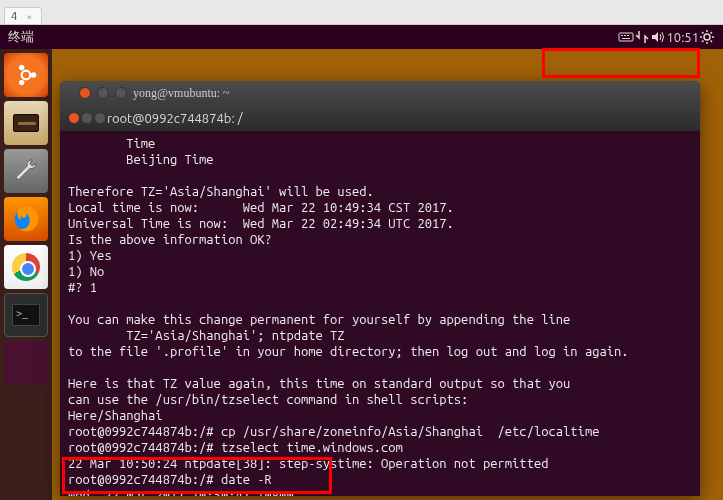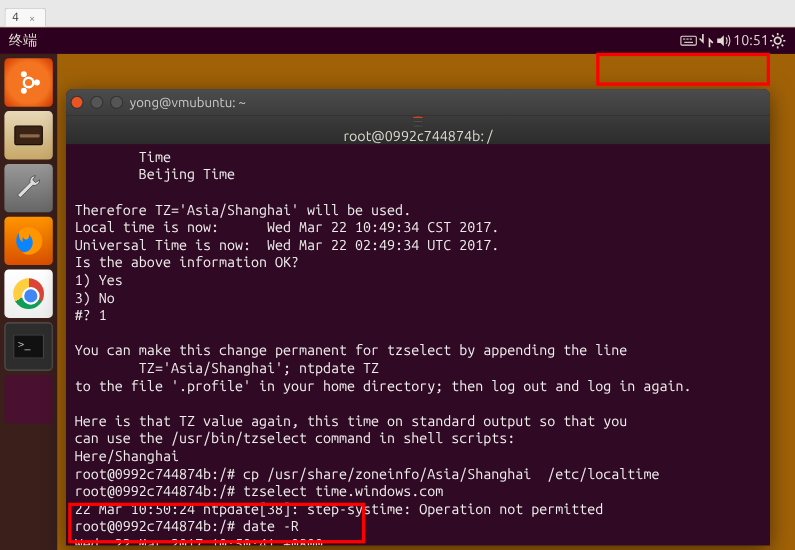--- a/index.html
+++ b/index.html
@@ -101,35 +101,35 @@
       background: #300a24;
       border-radius: 6px 6px 0 0;
       overflow: hidden;
       box-shadow: 0 4px 20px rgba(0,0,0,0.5);
     }
     .terminal-titlebar-1 {
       height: 24px;
       background: linear-gradient(#4c4c4c,#3c3c3c);
       display:flex;
       align-items:center;
-      padding: 0 4px;
+      padding: 0 19px;
       gap:6px;
       color:#ccc;
       font-size:12px;
+      font-family:Liberation Serif, serif;
     }
     .terminal-titlebar-2 {
       height: 26px;
       background: linear-gradient(#3c3c3c,#2c2c2c);
       display:flex;
       align-items:center;
       padding:0 8px;
       gap:1px;
       color:#dfdbd2;
       font-size:13px;
-      flex-direction:column;
     }
     .win-btn {
       width:12px;height:12px;border-radius:50%;
       background:#555;border:1px solid #333;
     }
     .win-btn.close{background:#e95420;}
     .terminal-body {
       padding: 4px 8px;
       font-family: "Ubuntu Mono", "DejaVu Sans Mono", monospace;
       font-size: 13px;
@@ -276,24 +276,24 @@
       <span>root@0992c744874b: /</span>
     </div>
     <div class="terminal-body"><span>        Time</span>
 <span>        Beijing Time</span>
 <span></span>
 <span>Therefore TZ='Asia/Shanghai' will be used.</span>
 <span>Local time is now:      Wed Mar 22 10:49:34 CST 2017.</span>
 <span>Universal Time is now:  Wed Mar 22 02:49:34 UTC 2017.</span>
 <span>Is the above information OK?</span>
 <span>1) Yes</span>
-<span>3) No</span>
+<span>1) No</span>
 <span>#? 1</span>
 <span></span>
-<span>You can make this change permanent for tzselect by appending the line</span>
+<span>You can make this change permanent for yourself by appending the line</span>
 <span>        TZ='Asia/Shanghai'; ntpdate TZ</span>
 <span>to the file '.profile' in your home directory; then log out and log in again.</span>
 <span></span>
 <span>Here is that TZ value again, this time on standard output so that you</span>
 <span>can use the /usr/bin/tzselect command in shell scripts:</span>
 <span>Here/Shanghai</span>
 <span>root@0992c744874b:/#</span><span> cp /usr/share/zoneinfo/Asia/Shanghai  /etc/localtime</span>
 <span>root@0992c744874b:/#</span><span> tzselect time.windows.com</span>
 <span>22 Mar 10:50:24 ntpdate[38]: step-systime: Operation not permitted</span>
 <span>root@0992c744874b:/#</span><span> date -R</span>

